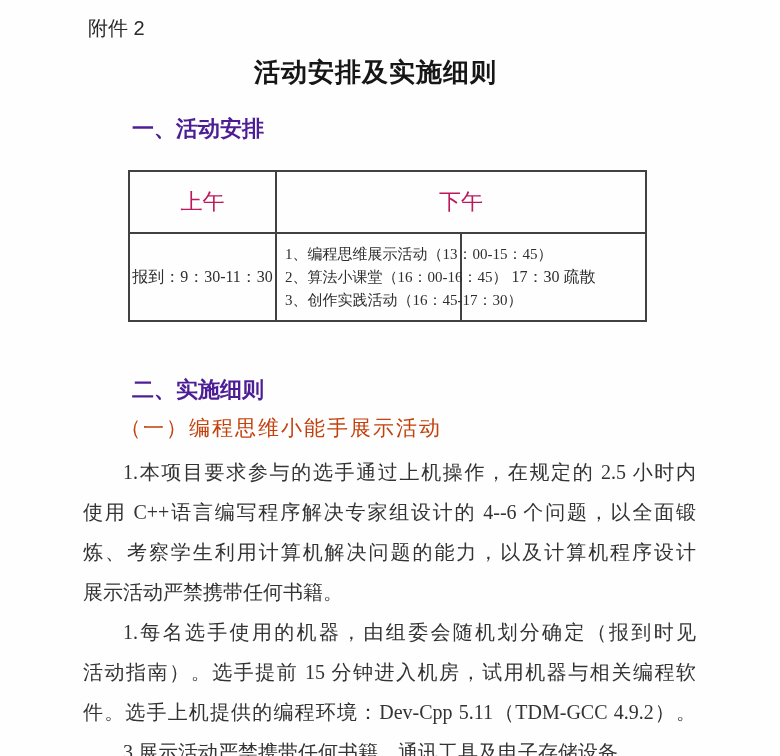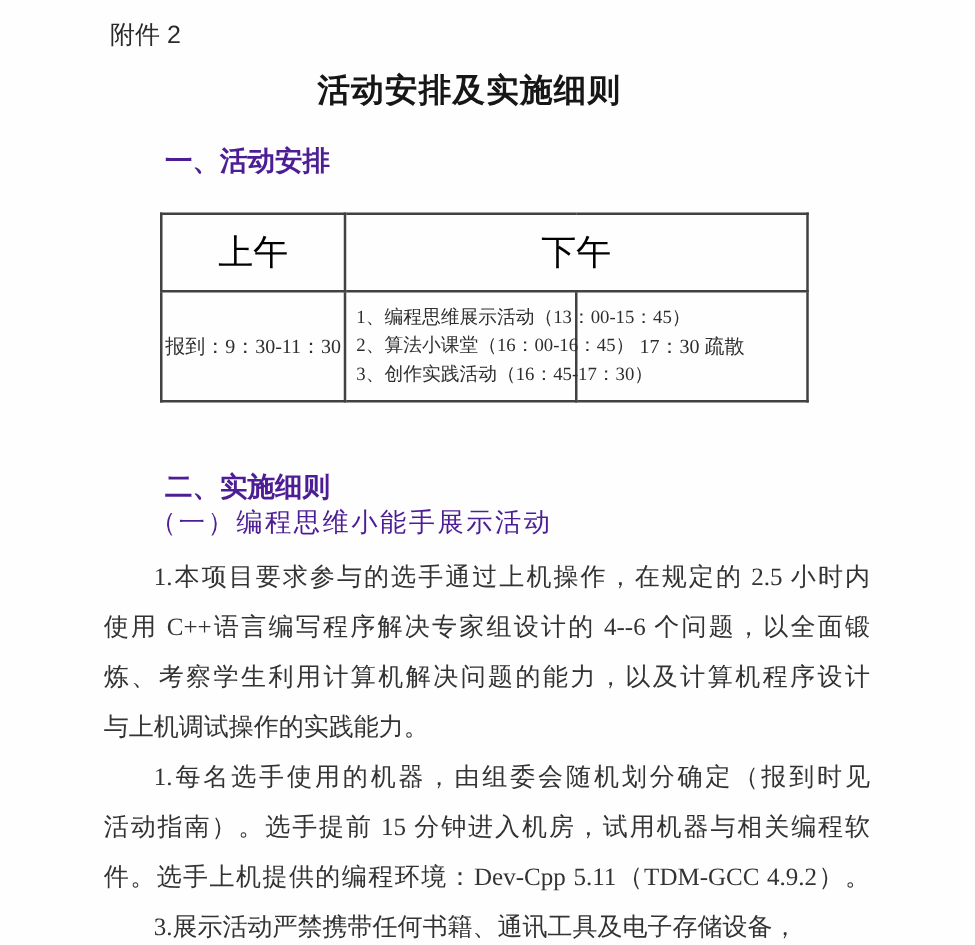--- a/index.html
+++ b/index.html
@@ -51,37 +51,38 @@
     color: #2e2e2e;
   }
   .schedule td {
     border: 2px solid #414141;
     padding: 0;
     vertical-align: middle;
   }
   .schedule .hdr {
     height: 60px;
     text-align: center;
-    font-size: 28px;
+    font-size: 22px;
     font-family: "Liberation Serif", serif;
-    color: #000000;
+    color: #be185d;
   }
   .schedule .row2 td { height: 78px; }
   .col-morning  { width: 145px; }
   .col-activities { width: 275px; }
   .col-dismiss { width: 99px; }
   .cell-center { text-align: center; font-size: 16px; }
   .cell-list { font-size: 15px; padding: 4px 2px 4px 8px !important; text-align: center; }
   .cell-list .item { line-height: 23px; white-space: nowrap; }
   .subsec {
+    margin-top: 10px;
     margin-left: 37px;
     font-size: 21px;
     line-height: 28px;
     letter-spacing: 2px;
-    color: #4c1d95;
+    color: #c2410c;
   }
   .bodytext {
     margin-top: 10px;
     width: 613px;
     font-size: 20px;
     color: #333333;
   }
   .line {
     line-height: 40px;
     height: 40px;
@@ -120,20 +121,20 @@
   </table>
 
   <div class="h-sec h-sec2">二、实施细则</div>
 
   <div class="subsec">（一）编程思维小能手展示活动</div>
 
   <div class="bodytext">
     <div class="line indent just">1.本项目要求参与的选手通过上机操作，在规定的 2.5 小时内</div>
     <div class="line just">使用 C++语言编写程序解决专家组设计的 4--6 个问题，以全面锻</div>
     <div class="line just">炼、考察学生利用计算机解决问题的能力，以及计算机程序设计</div>
-    <div class="line">与上机调试操作的实践能力。</div>
+    <div class="line">展示活动严禁携带任何书籍。</div>
     <div class="line indent just">1.每名选手使用的机器，由组委会随机划分确定（报到时见</div>
     <div class="line just">活动指南）。选手提前 15 分钟进入机房，试用机器与相关编程软</div>
     <div class="line just">件。选手上机提供的编程环境：Dev-Cpp 5.11（TDM-GCC 4.9.2）。</div>
     <div class="line indent">3.展示活动严禁携带任何书籍、通讯工具及电子存储设备，</div>
   </div>
 
 </div>
 
 </body></html>

